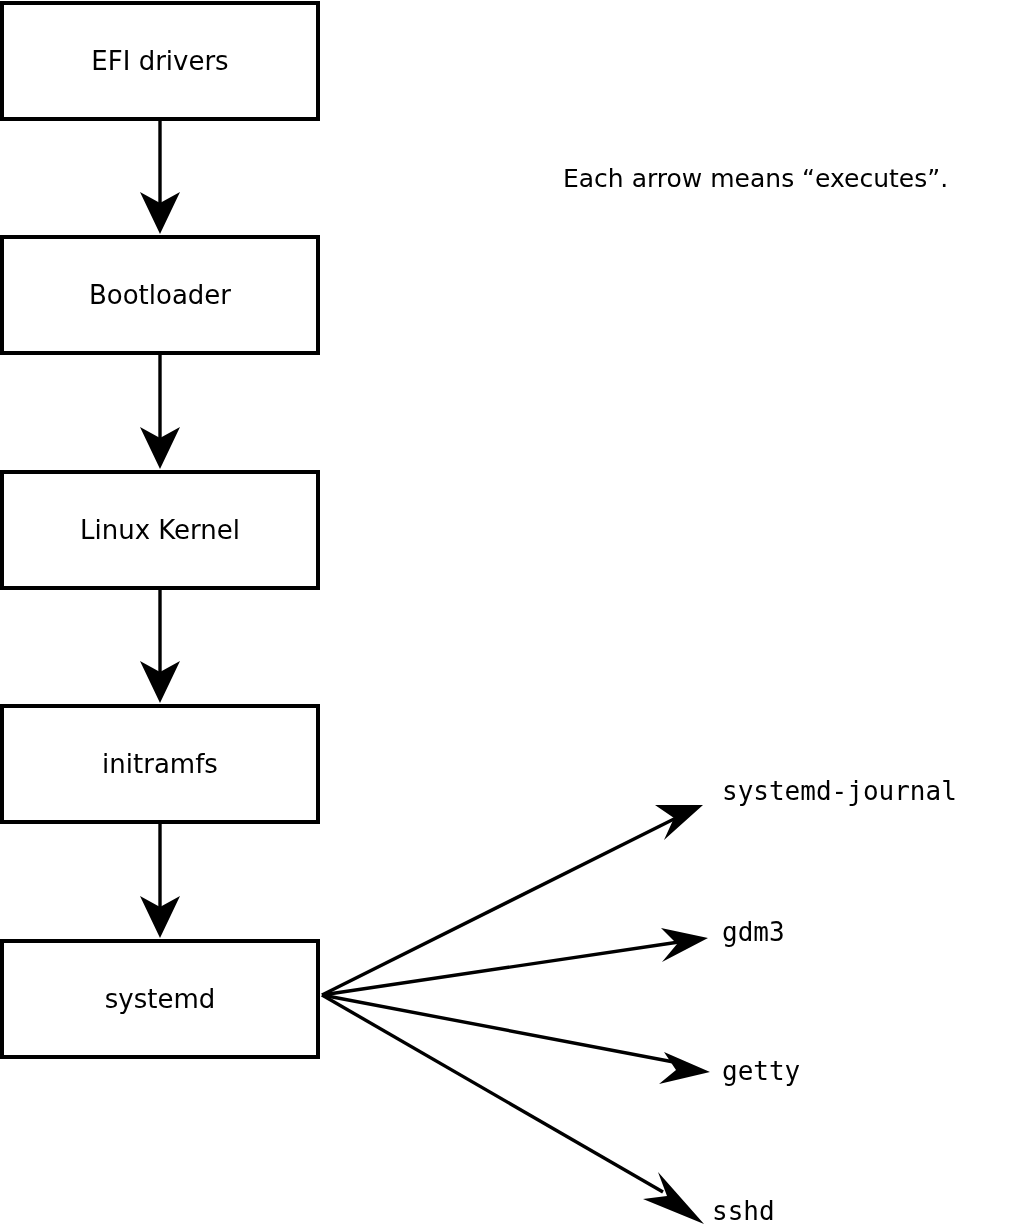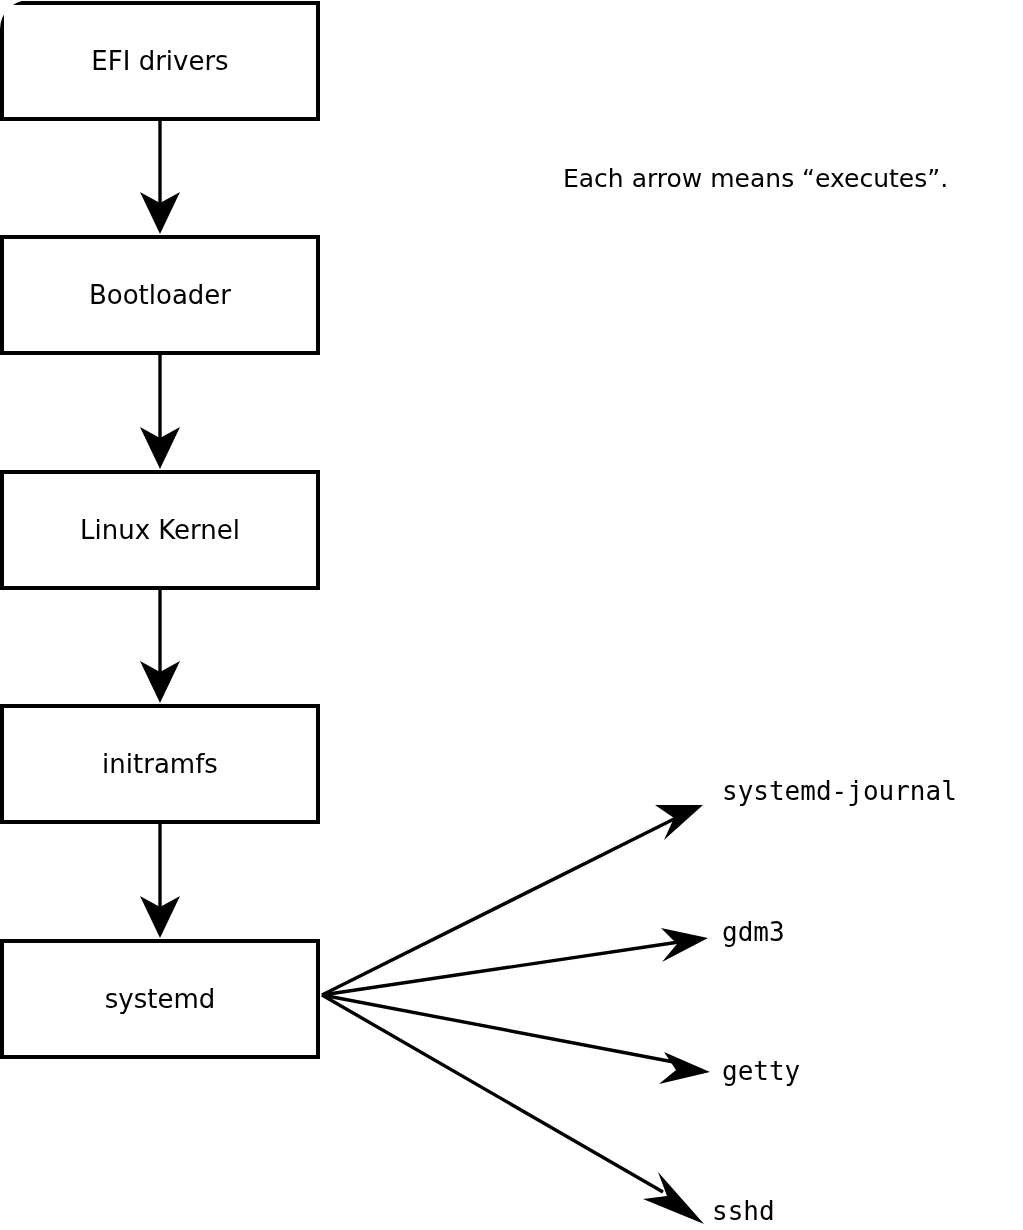--- a/index.html
+++ b/index.html
@@ -8,21 +8,20 @@
     padding: 0;
     background: #ffffff;
   }
   #canvas {
     position: relative;
     width: 1023px;
     height: 1230px;
     background: #ffffff;
     overflow: hidden;
     font-family: "DejaVu Sans", "Liberation Sans", sans-serif;
-    border-radius: 29px;
   }
   #diagram-svg {
     position: absolute;
     top: 0;
     left: 0;
     width: 1023px;
     height: 1230px;
     display: block;
   }
   .box-label {

